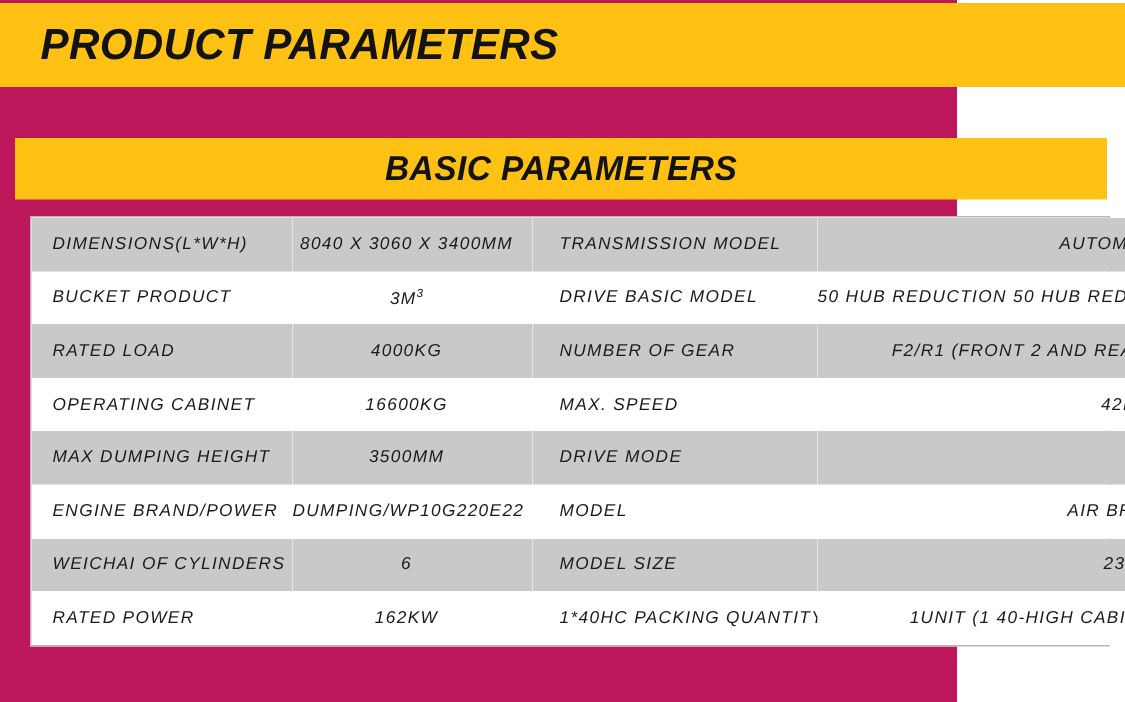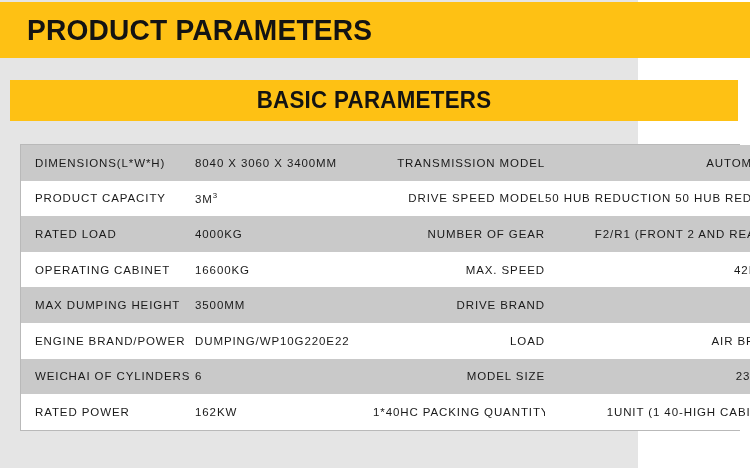--- a/index.html
+++ b/index.html
@@ -10,21 +10,22 @@
     width: 750px;
     height: 468px;
     background: #ffffff;
     font-family: "Liberation Sans", sans-serif;
     overflow: hidden;
   }
   .page {
     position: relative;
     width: 638px;
     height: 468px;
-    background: #e5e5e5;
+    background: #be185d;
+    font-style: italic;
   }
 
   
   .page-header {
     position: absolute;
     left: 0;
     top: 2px;
     width: 750px;
     height: 56px;
     background: #fec114;
@@ -40,21 +41,21 @@
     font-family: "Liberation Sans", sans-serif;
     transform: scaleX(0.97);
     transform-origin: left center;
     white-space: nowrap;
   }
 
   
   .section-banner {
     position: absolute;
     left: 10px;
-    top: 80px;
+    top: 92px;
     width: 728px;
     height: 41px;
     background: #fec114;
     display: flex;
     align-items: center;
     justify-content: center;
   }
   .section-banner-title {
     font-size: 23px;
     font-weight: bold;
@@ -98,27 +99,26 @@
     overflow: hidden;
     padding: 0;
     vertical-align: middle;
   }
   td.label-a {
     width: 160px;
     padding-left: 14px;
   }
   td.value-a {
     width: 152px;
-    text-align: left;
+    text-align: center;
     padding-right: 8px;
   }
   td.label-b {
     width: 172px;
     padding-left: 18px;
-    text-align: right;
   }
   td.value-b {
     width: 236px;
     text-align: right;
     padding-right: 11px;
   }
   sup {
     font-size: 0.68em;
     vertical-align: super;
     letter-spacing: 0;
@@ -140,47 +140,47 @@
   <div class="spec-table">
     <table>
       <tbody id="spec-body">
           <tr class="shaded">
             <td class="label-a">DIMENSIONS(L*W*H)</td>
             <td class="value-a">8040 X 3060 X 3400MM</td>
             <td class="label-b">TRANSMISSION MODEL</td>
             <td class="value-b">AUTOMATIC</td>
           </tr>
           <tr class="plain">
-            <td class="label-a">PRODUCT CAPACITY</td>
+            <td class="label-a">BUCKET PRODUCT</td>
             <td class="value-a">3M<sup>3</sup></td>
-            <td class="label-b">DRIVE SPEED MODEL</td>
+            <td class="label-b">DRIVE BASIC MODEL</td>
             <td class="value-b">50 HUB REDUCTION 50 HUB REDUCTION</td>
           </tr>
           <tr class="shaded">
             <td class="label-a">RATED LOAD</td>
             <td class="value-a">4000KG</td>
             <td class="label-b">NUMBER OF GEAR</td>
             <td class="value-b">F2/R1 (FRONT 2 AND REAR 1)</td>
           </tr>
           <tr class="plain">
             <td class="label-a">OPERATING CABINET</td>
             <td class="value-a">16600KG</td>
             <td class="label-b">MAX. SPEED</td>
             <td class="value-b">42KM/H</td>
           </tr>
           <tr class="shaded">
             <td class="label-a">MAX DUMPING HEIGHT</td>
             <td class="value-a">3500MM</td>
-            <td class="label-b">DRIVE BRAND</td>
+            <td class="label-b">DRIVE MODE</td>
             <td class="value-b">4WD</td>
           </tr>
           <tr class="plain">
             <td class="label-a">ENGINE BRAND/POWER</td>
             <td class="value-a">DUMPING/WP10G220E22</td>
-            <td class="label-b">LOAD</td>
+            <td class="label-b">MODEL</td>
             <td class="value-b">AIR BRAKE</td>
           </tr>
           <tr class="shaded">
             <td class="label-a">WEICHAI OF CYLINDERS</td>
             <td class="value-a">6</td>
             <td class="label-b">MODEL SIZE</td>
             <td class="value-b">23.5-25</td>
           </tr>
           <tr class="plain">
             <td class="label-a">RATED POWER</td>

